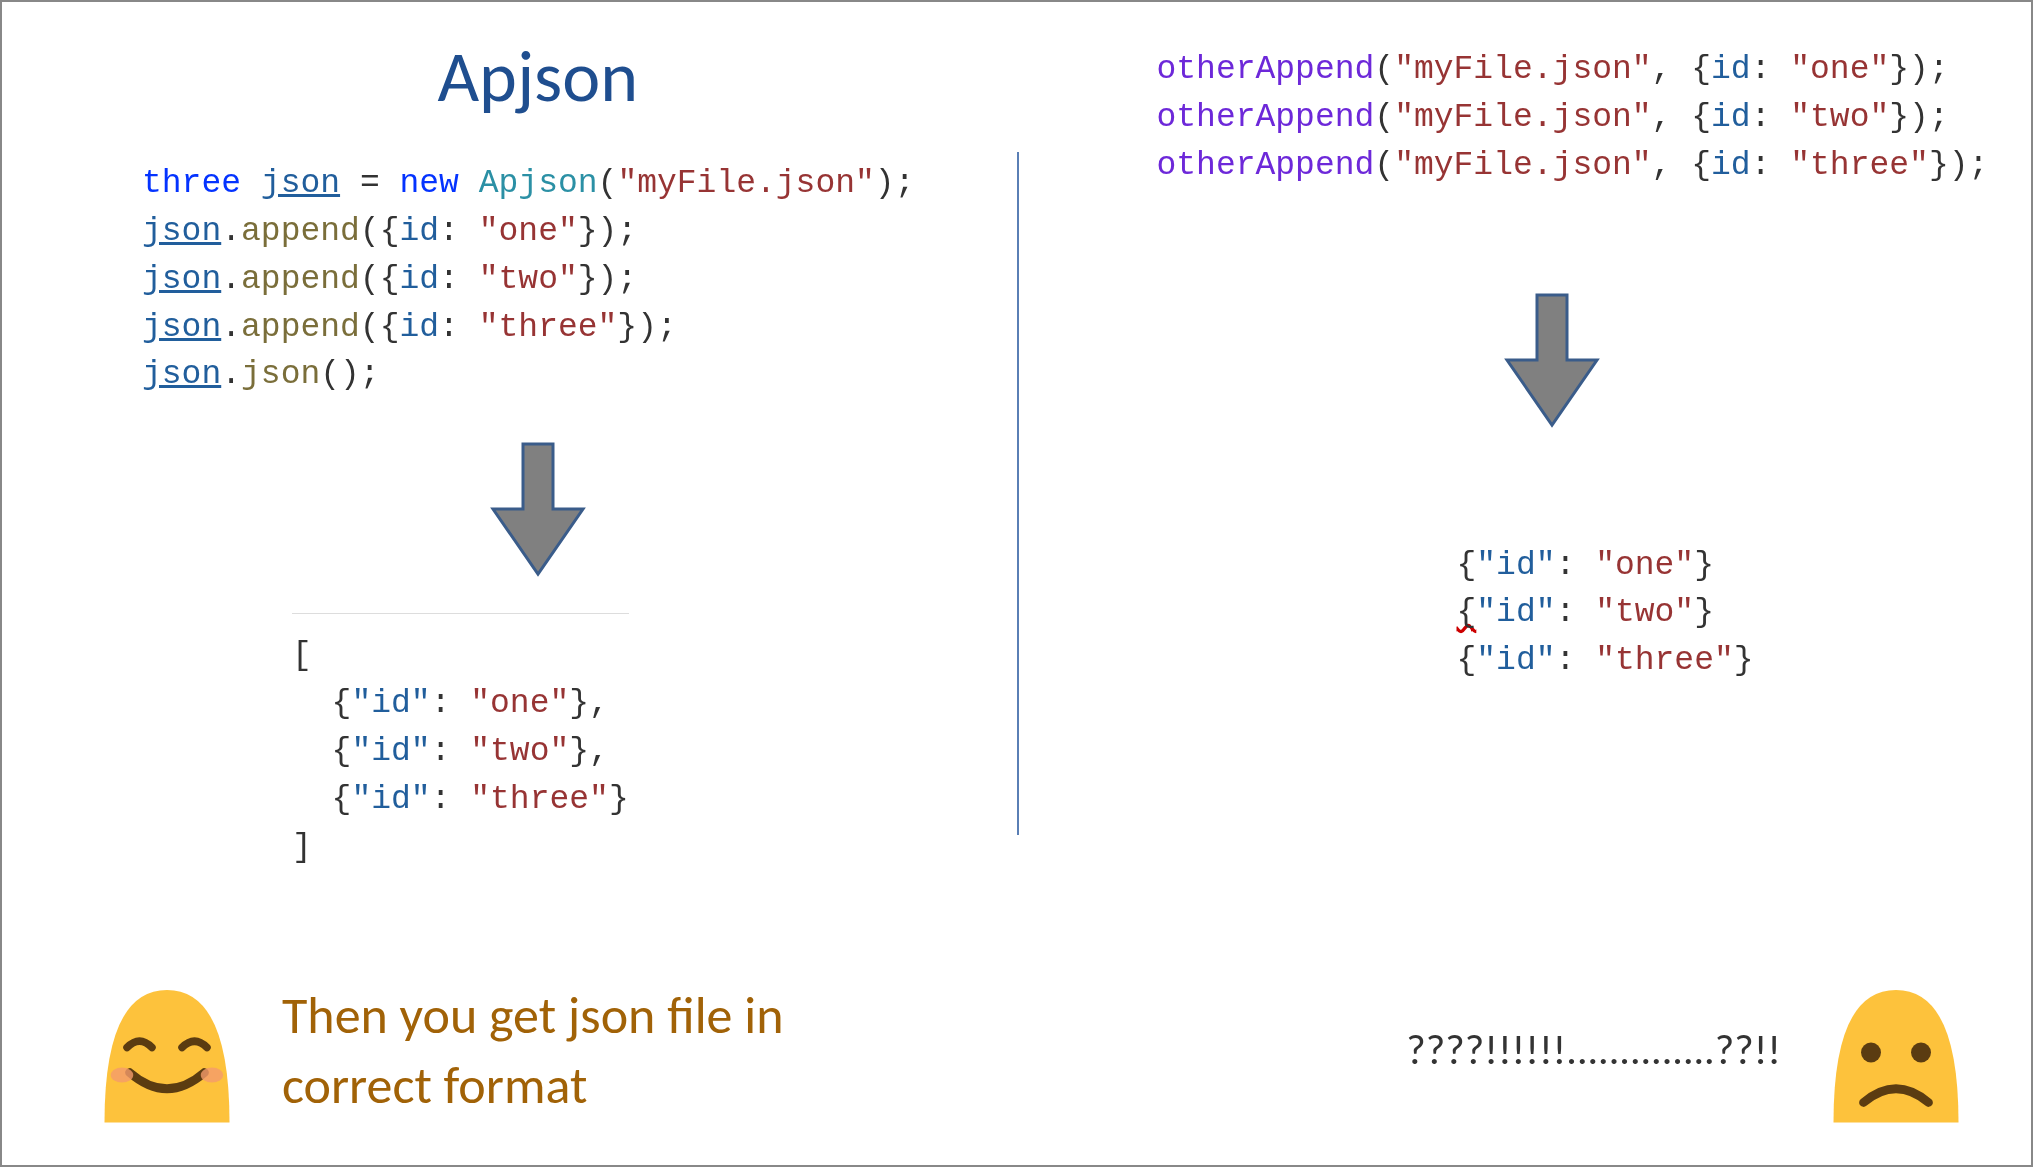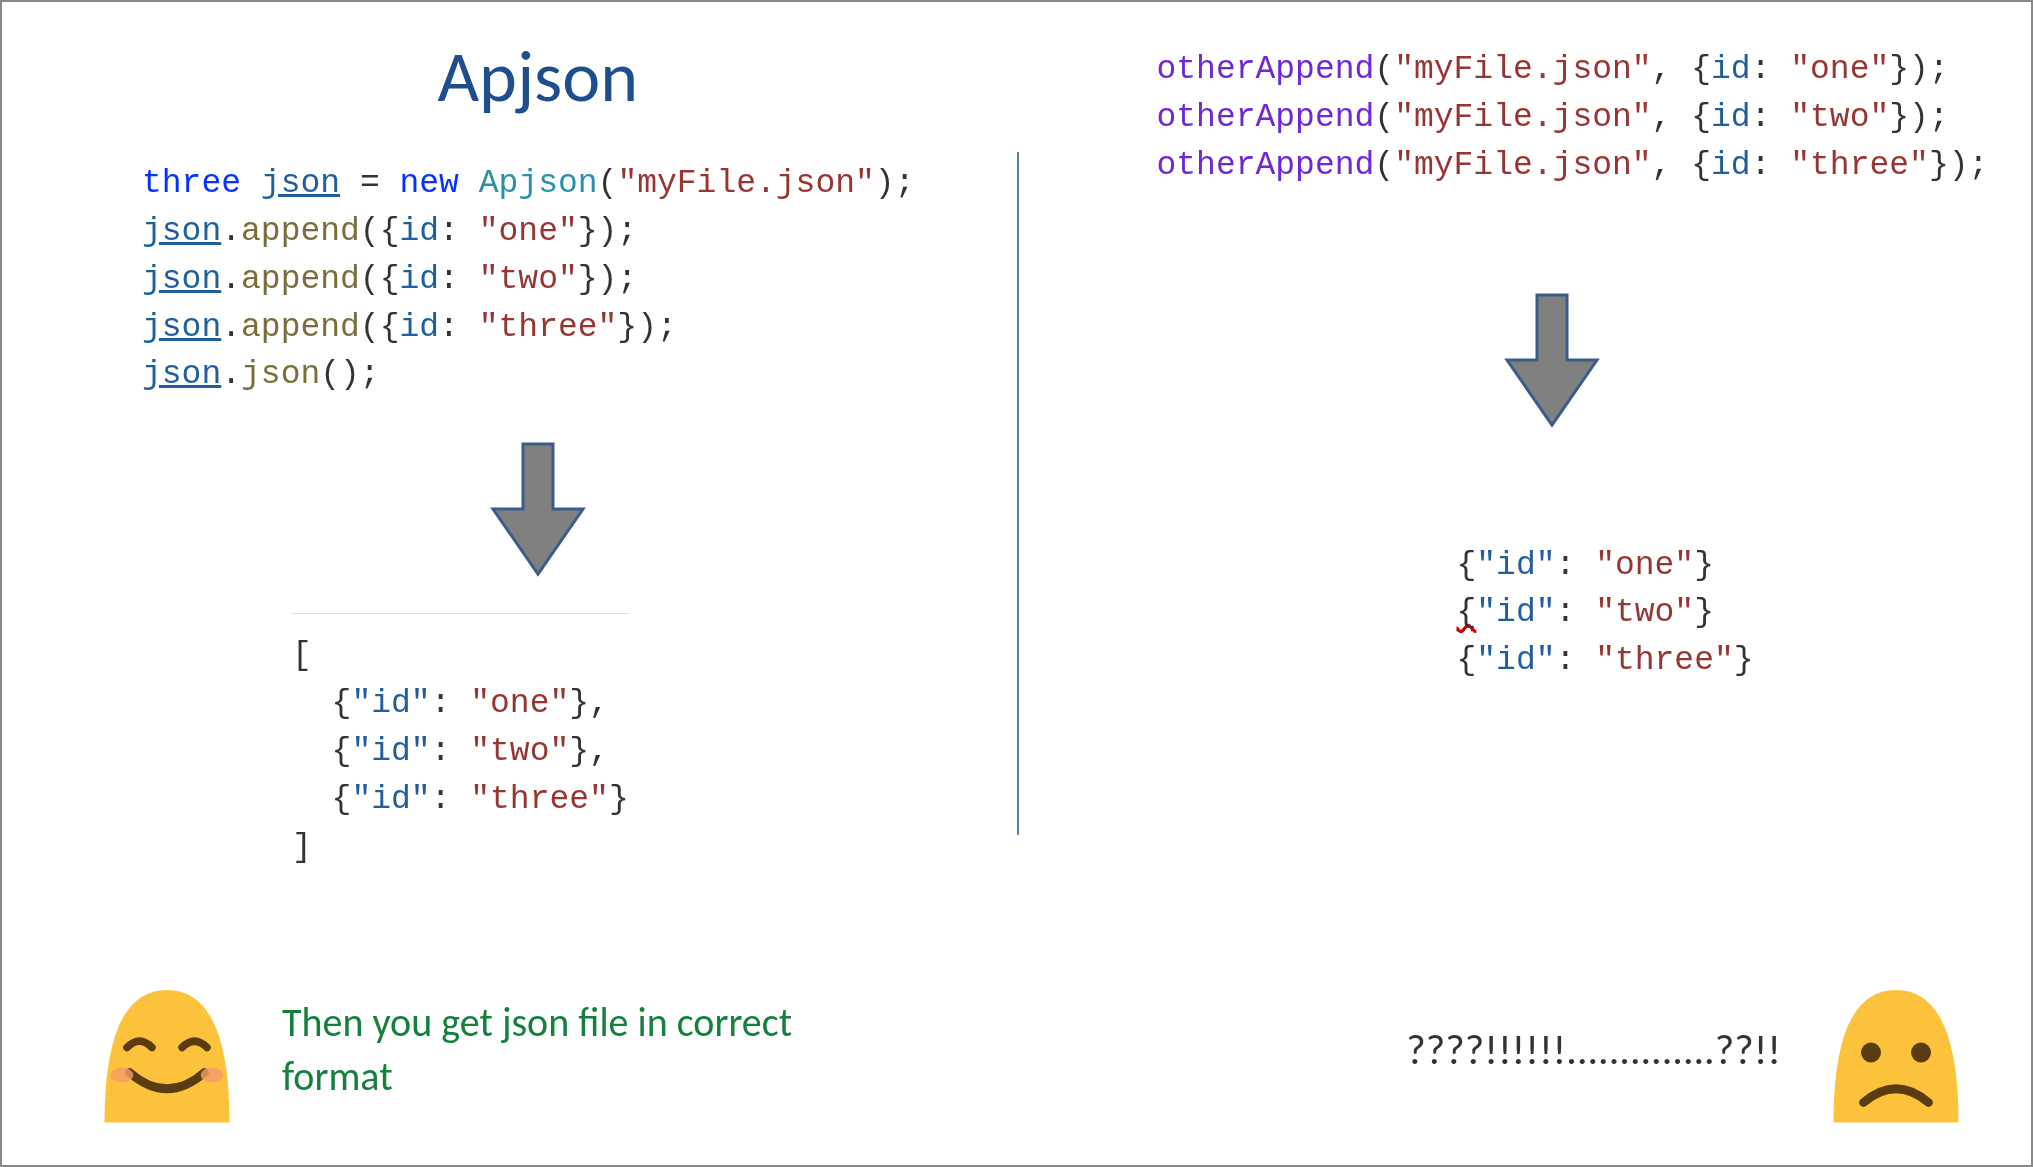--- a/index.html
+++ b/index.html
@@ -87,22 +87,22 @@
     right:60px;
     display:flex;
     align-items:center;
     gap:40px;
   }
   .footer.right-footer{
     justify-content:flex-end;
     flex-direction:row;
   }
   .footer .caption{
-    color:#15803d;
-    font-size:40px;
+    color:#a16207;
+    font-size:52px;
     line-height:1.35;
     font-family:"Segoe UI Semilight","Segoe UI",Calibri,Arial,sans-serif;
   }
   .squiggle{
     text-decoration:underline wavy #c00;
     text-decoration-skip-ink:none;
   }
   svg.emoji{width:150px;height:150px;}
 </style>
 </head>

